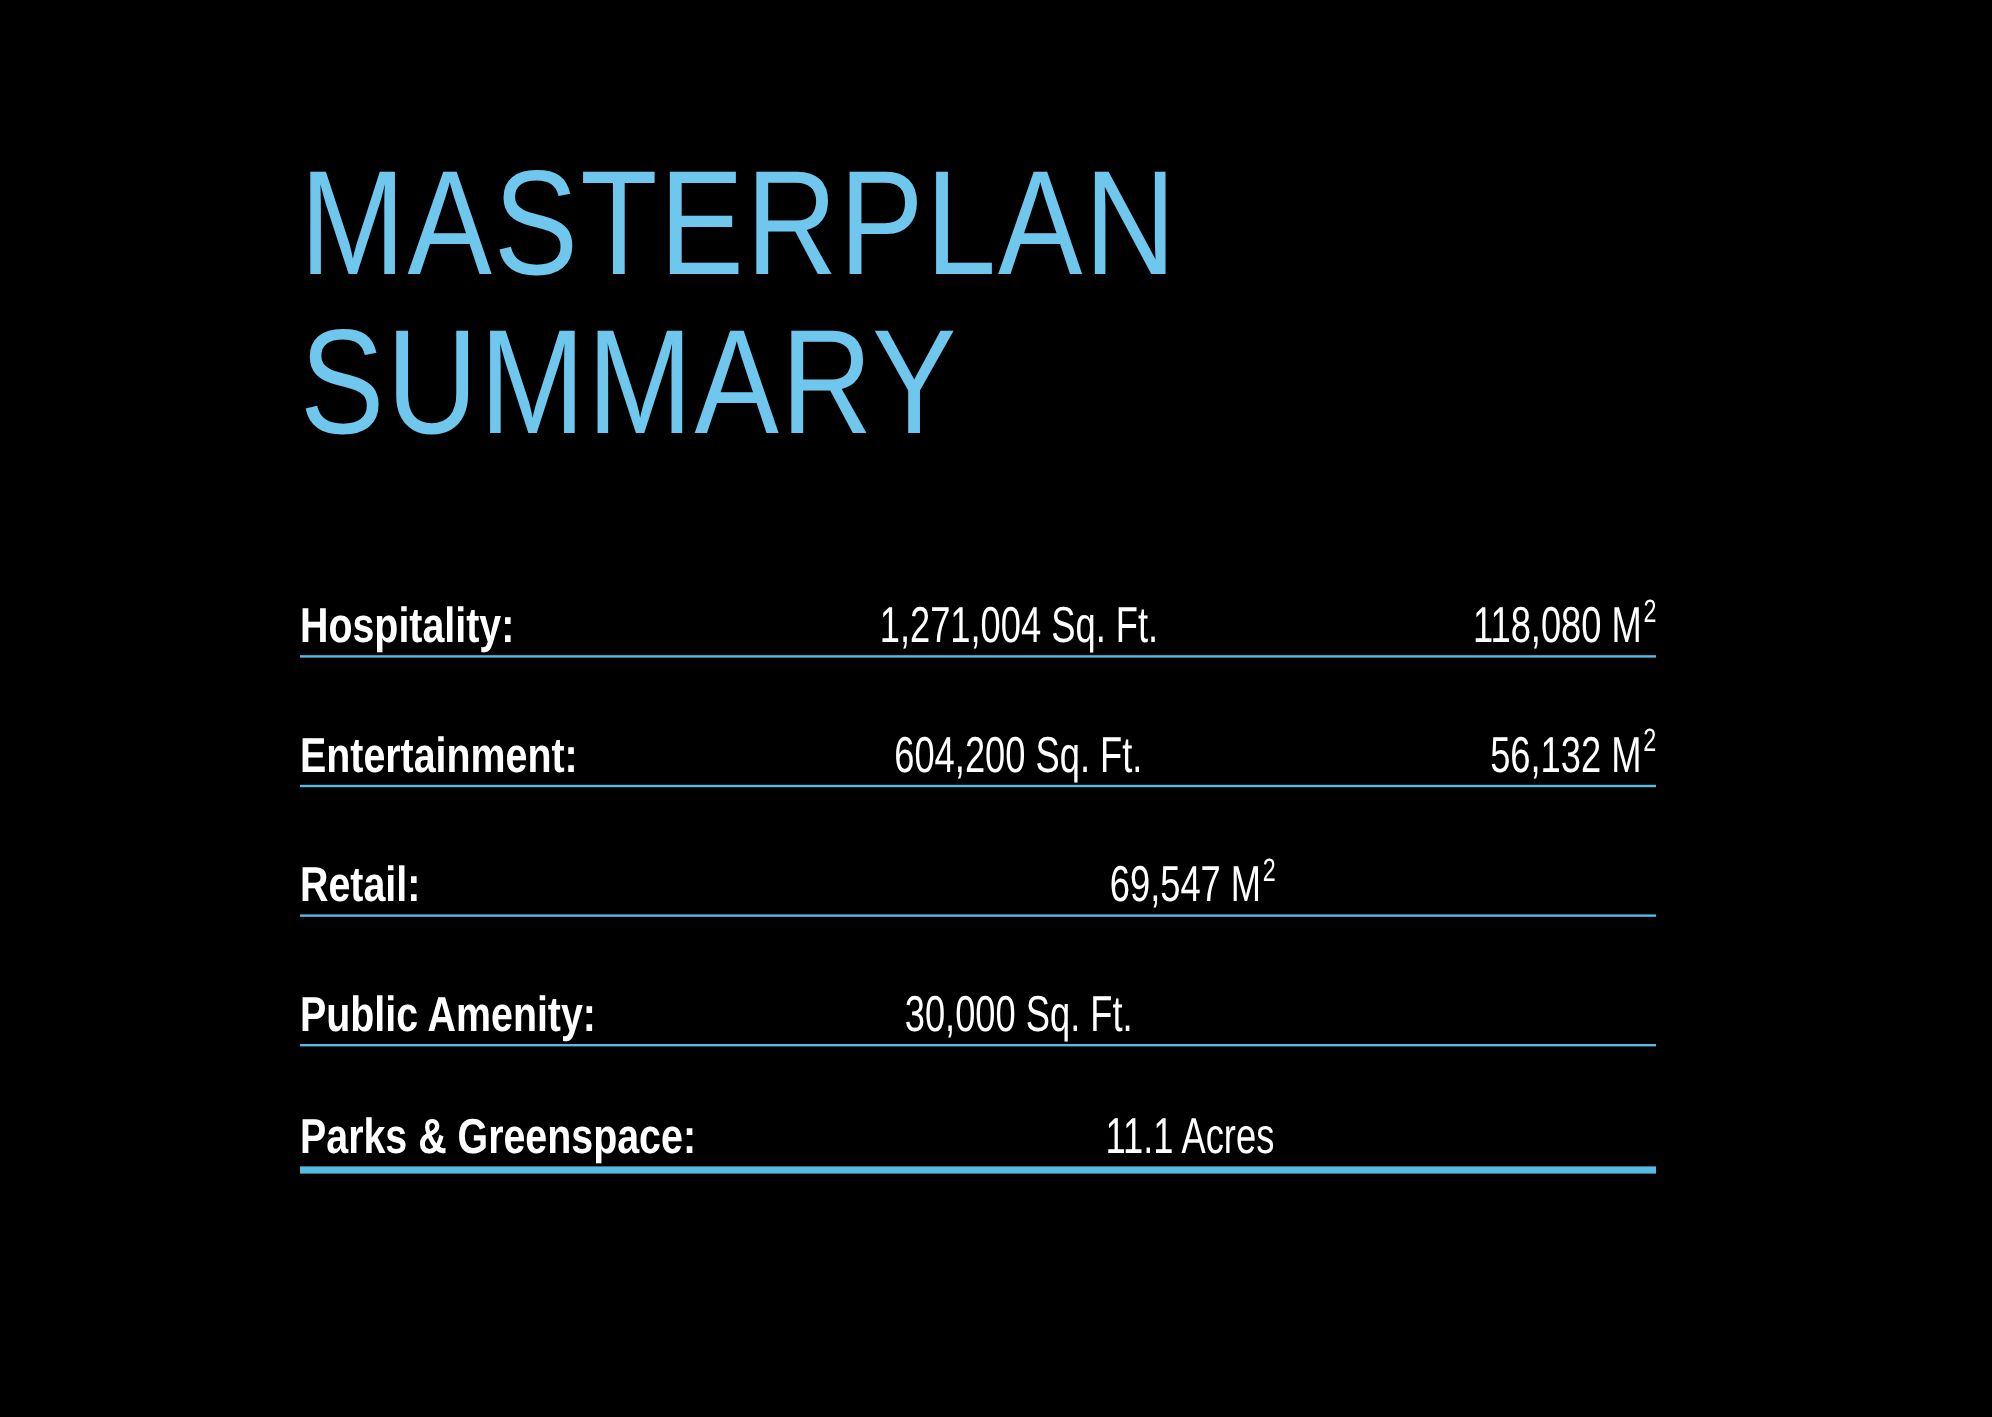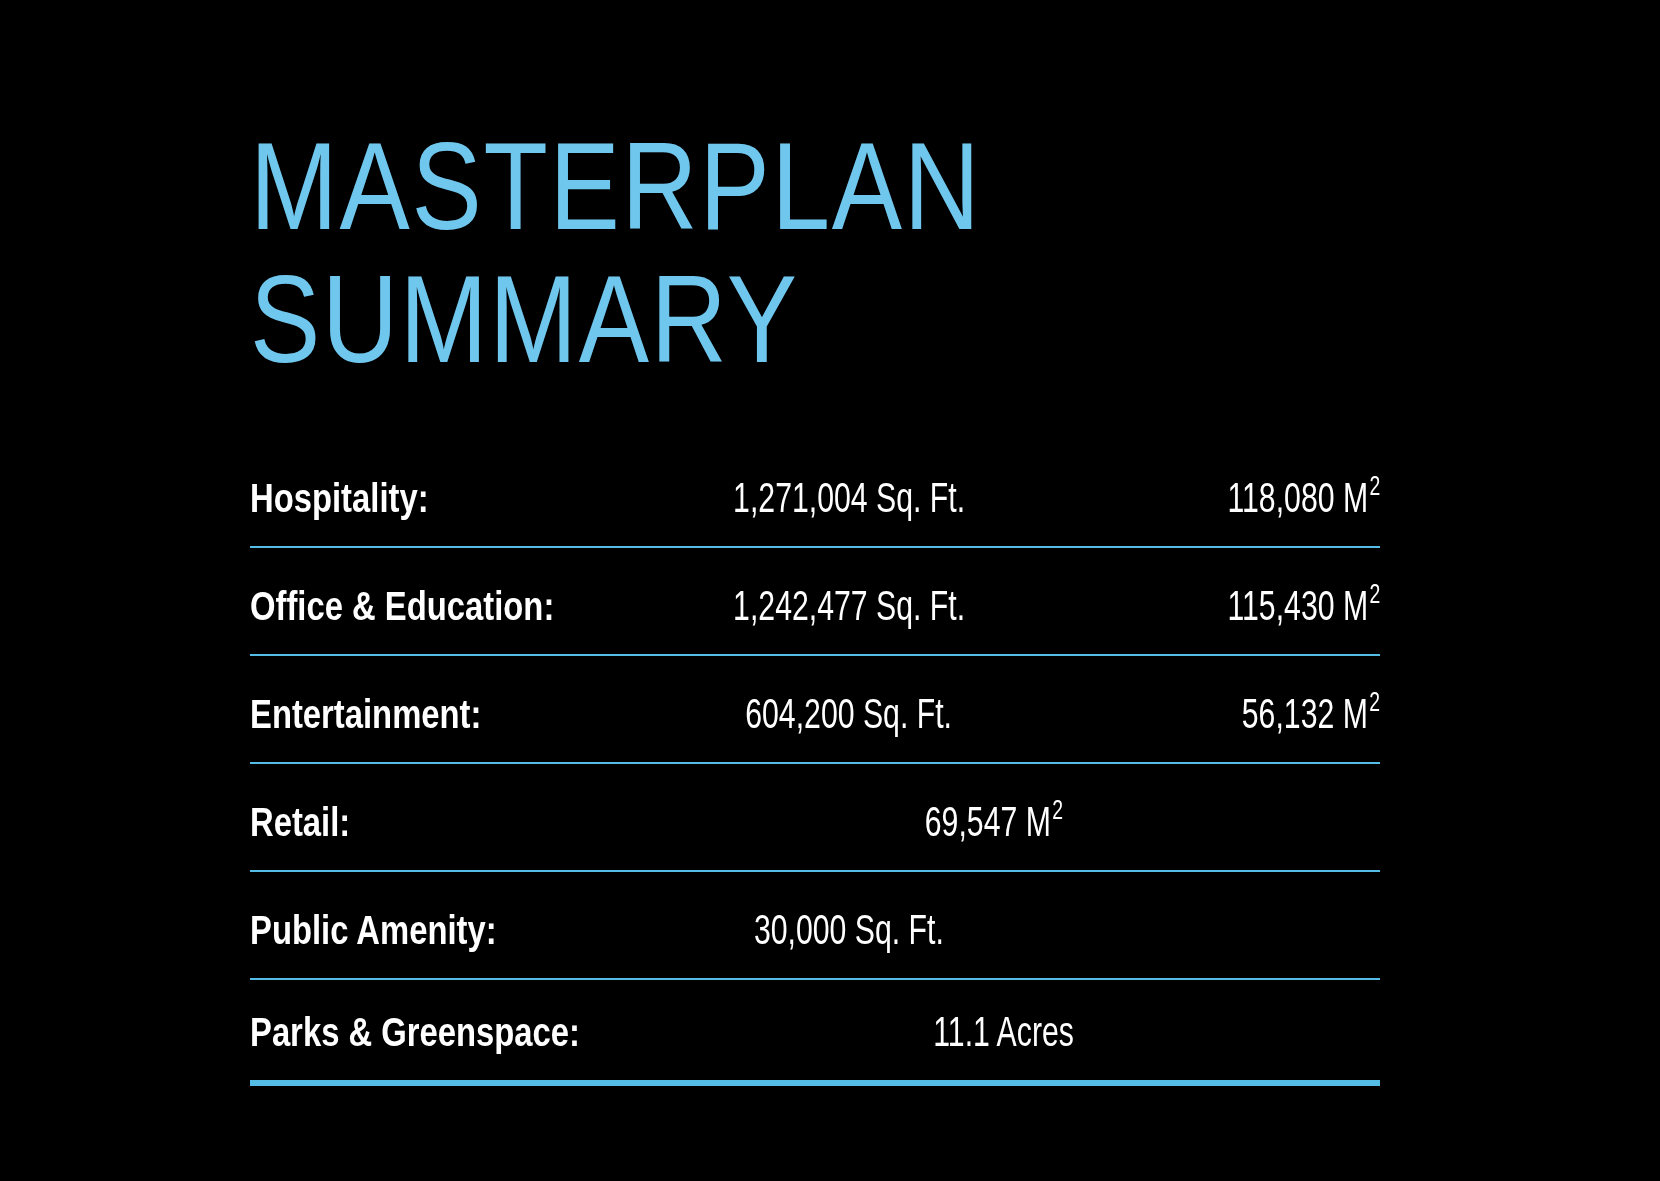--- a/index.html
+++ b/index.html
@@ -42,24 +42,23 @@
   .row {
     height: 106px;
     border-bottom: 2px solid #55BCE5;
     display: grid;
     grid-template-columns: 34% 38% 28%;
     align-items: end;
   }
   .row:last-child {
     height: 100px;
     border-bottom-width: 6px;
-    gap: 12px;
   }
   .cell {
-    padding-bottom: 27px;
+    padding-bottom: 4px;
     line-height: 1;
     white-space: nowrap;
   }
   .cell-label { justify-self: start; }
   .cell-imperial { justify-self: center; text-align: left; }
   .cell-metric { justify-self: end; text-align: left; }
   .cond {
     display: inline-block;
     color: #ffffff;
   }
@@ -101,25 +100,20 @@
     </div>
 
     <div class="summary-table">
 
       <div class="row">
         <div class="cell cell-label"><span class="cond">Hospitality:</span></div>
         <div class="cell cell-imperial"><span class="cond">1,271,004 Sq. Ft.</span></div>
         <div class="cell cell-metric"><span class="cond"><span>118,080 M</span><span class="sup">2</span></span></div>
       </div>
 
-      <div class="row">
-        <div class="cell cell-label"><span class="cond">Office &amp; Education:</span></div>
-        <div class="cell cell-imperial"><span class="cond">1,242,477 Sq. Ft.</span></div>
-        <div class="cell cell-metric"><span class="cond"><span>115,430 M</span><span class="sup">2</span></span></div>
-      </div>
 
       <div class="row">
         <div class="cell cell-label"><span class="cond">Entertainment:</span></div>
         <div class="cell cell-imperial"><span class="cond">604,200 Sq. Ft.</span></div>
         <div class="cell cell-metric"><span class="cond"><span>56,132 M</span><span class="sup">2</span></span></div>
       </div>
 
       <div class="row">
         <div class="cell cell-label"><span class="cond">Retail:</span></div>
         <div class="cell cell-metric"><span class="cond"><span>69,547 M</span><span class="sup">2</span></span></div>

